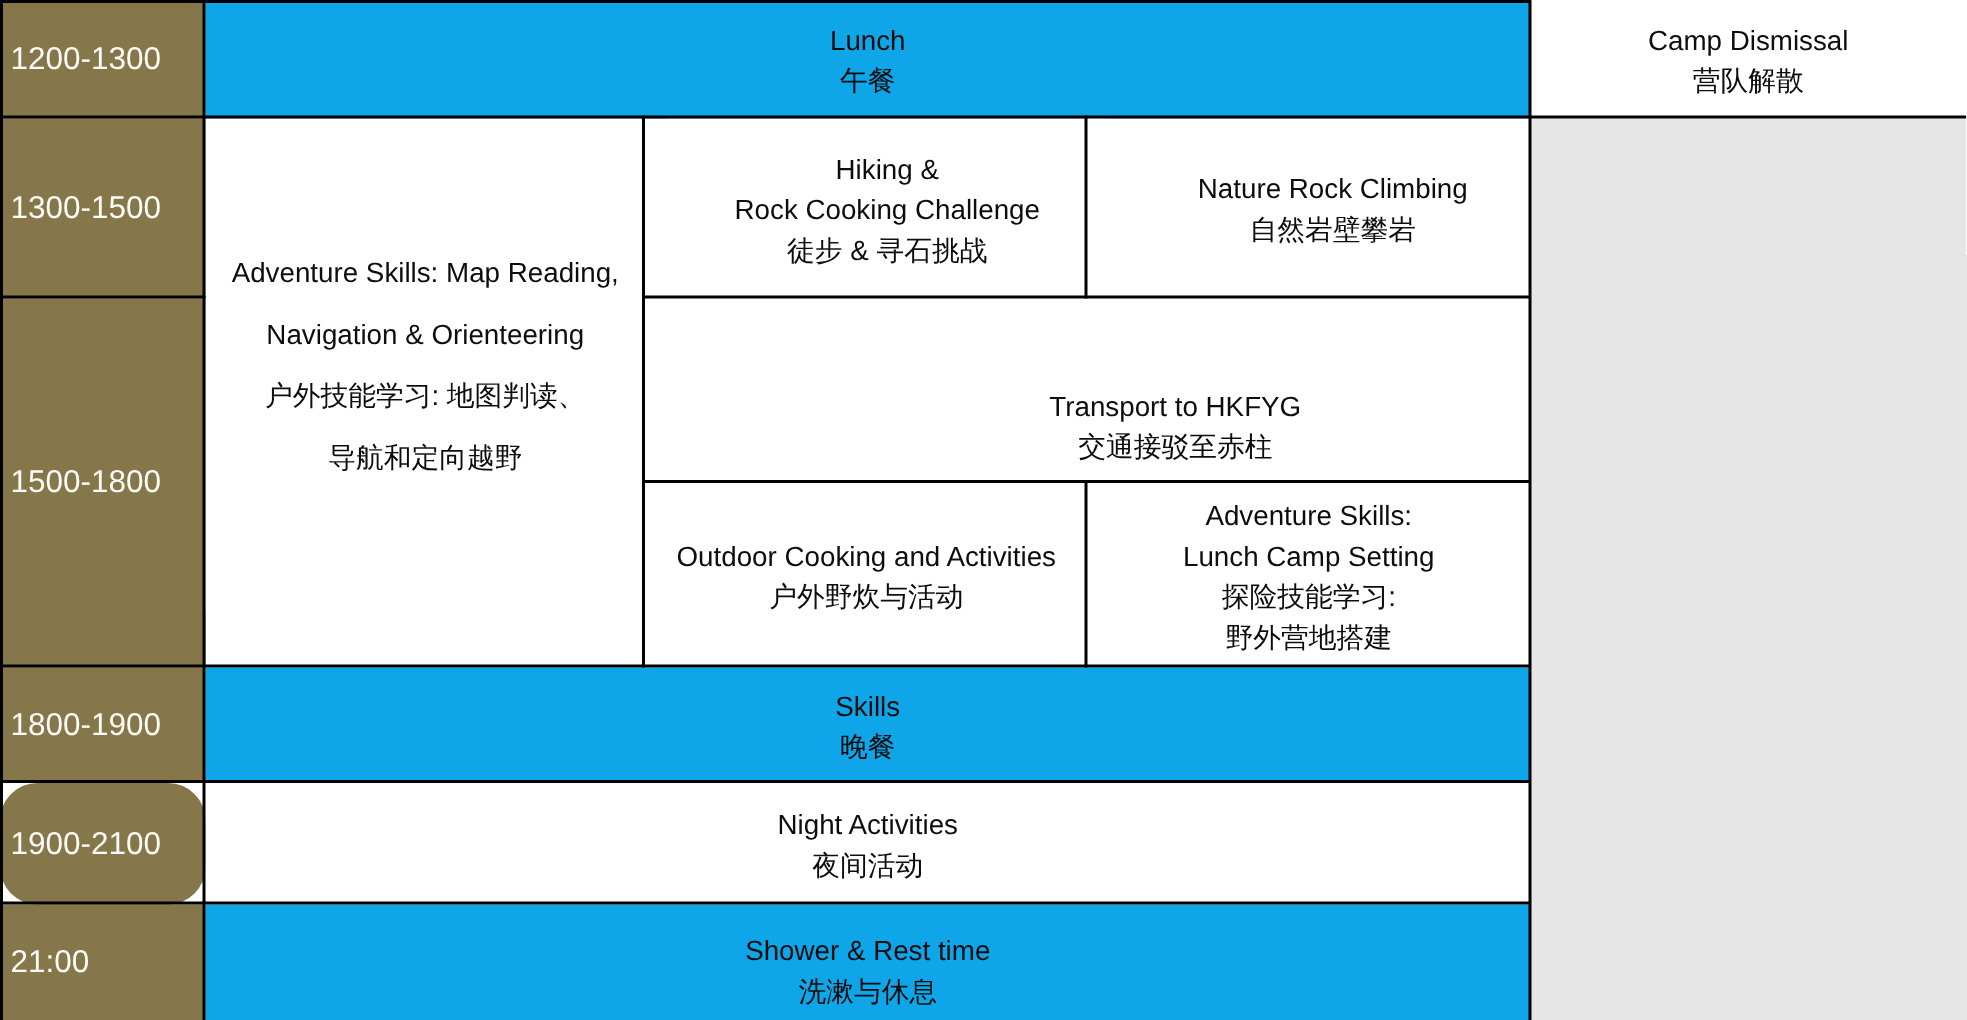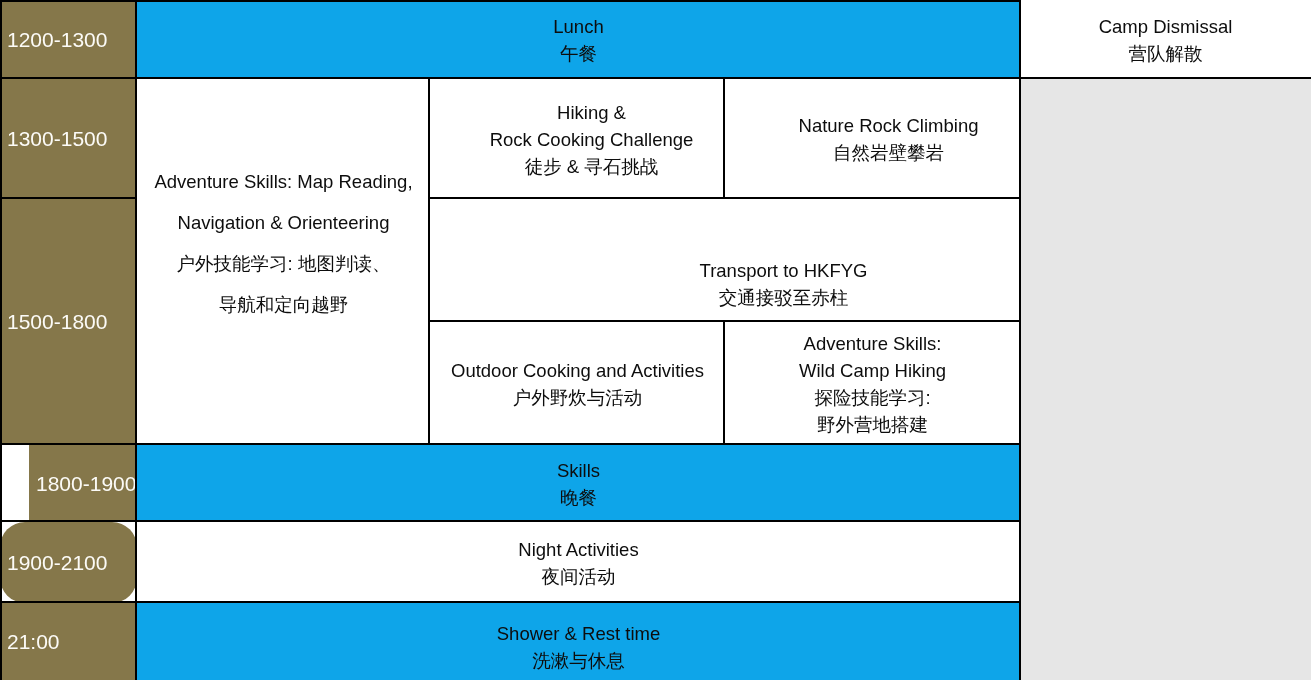--- a/index.html
+++ b/index.html
@@ -64,21 +64,21 @@
 
   <div class="timecell" style="top:0; height:79px;">
     <span class="tlabel">1200-1300</span>
   </div>
   <div class="timecell" style="top:79px; height:120px;">
     <span class="tlabel">1300-1500</span>
   </div>
   <div class="timecell" style="top:199px; height:246px;">
     <span class="tlabel">1500-1800</span>
   </div>
-  <div class="timecell" style="top:445px; height:77px;margin-left:29px;">
+  <div class="timecell" style="top:445px; height:77px;">
     <span class="tlabel">1800-1900</span>
   </div>
   <div class="timecell" style="top:522px; height:81px;border-radius:25px;">
     <span class="tlabel">1900-2100</span>
   </div>
   <div class="timecell" style="top:603px; height:77px;">
     <span class="tlabel">21:00</span>
   </div>
 
   <div class="cell bg-meal" style="left:137px; top:0; width:883px; height:79px;">
@@ -111,21 +111,21 @@
     <div class="line">Transport to HKFYG</div>
     <div class="line">交通接驳至赤柱</div>
   </div>
 
   <div class="cell bg-plain" style="left:430px; top:322px; width:295px; height:123px;">
     <div class="line">Outdoor Cooking and Activities</div>
     <div class="line">户外野炊与活动</div>
   </div>
   <div class="cell bg-plain" style="left:725px; top:322px; width:295px; height:123px;">
     <div class="line">Adventure Skills:</div>
-    <div class="line">Wild Camp Hiking</div>
+    <div class="line">Lunch Camp Setting</div>
     <div class="line">探险技能学习:</div>
     <div class="line">野外营地搭建</div>
   </div>
 
   <div class="cell bg-meal" style="left:137px; top:445px; width:883px; height:77px;">
     <div class="line">Skills</div>
     <div class="line">晚餐</div>
   </div>
 
   <div class="cell bg-plain" style="left:137px; top:522px; width:883px; height:81px;">

